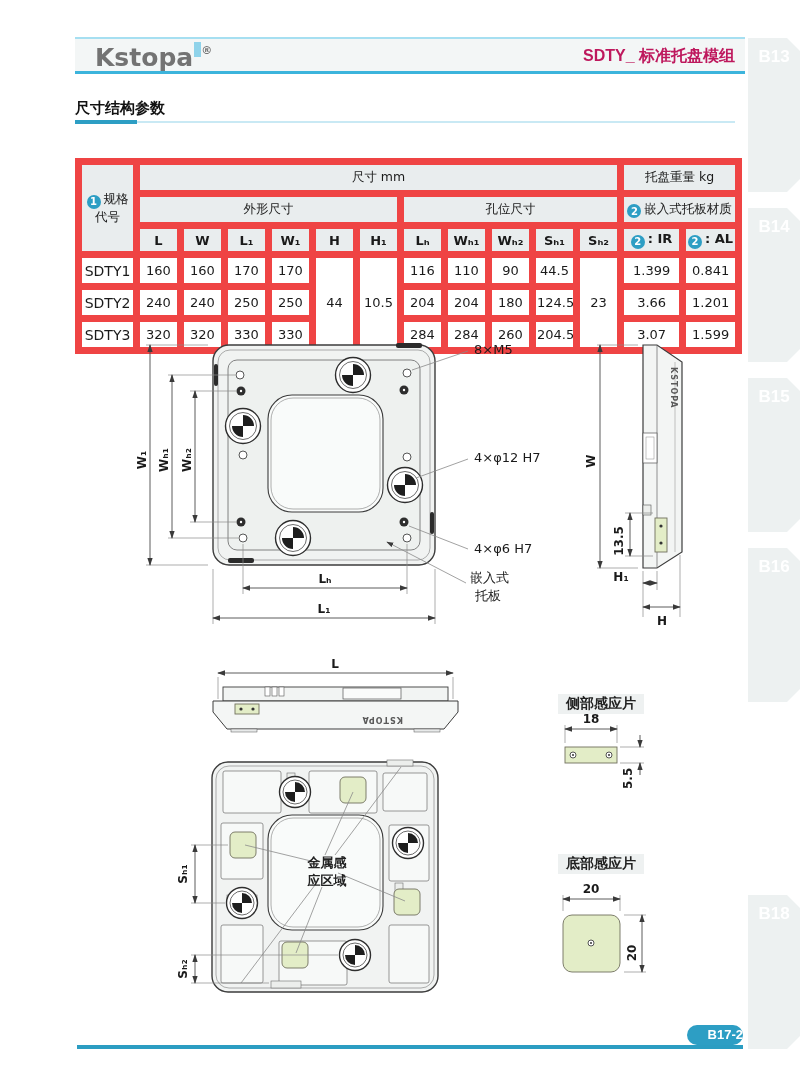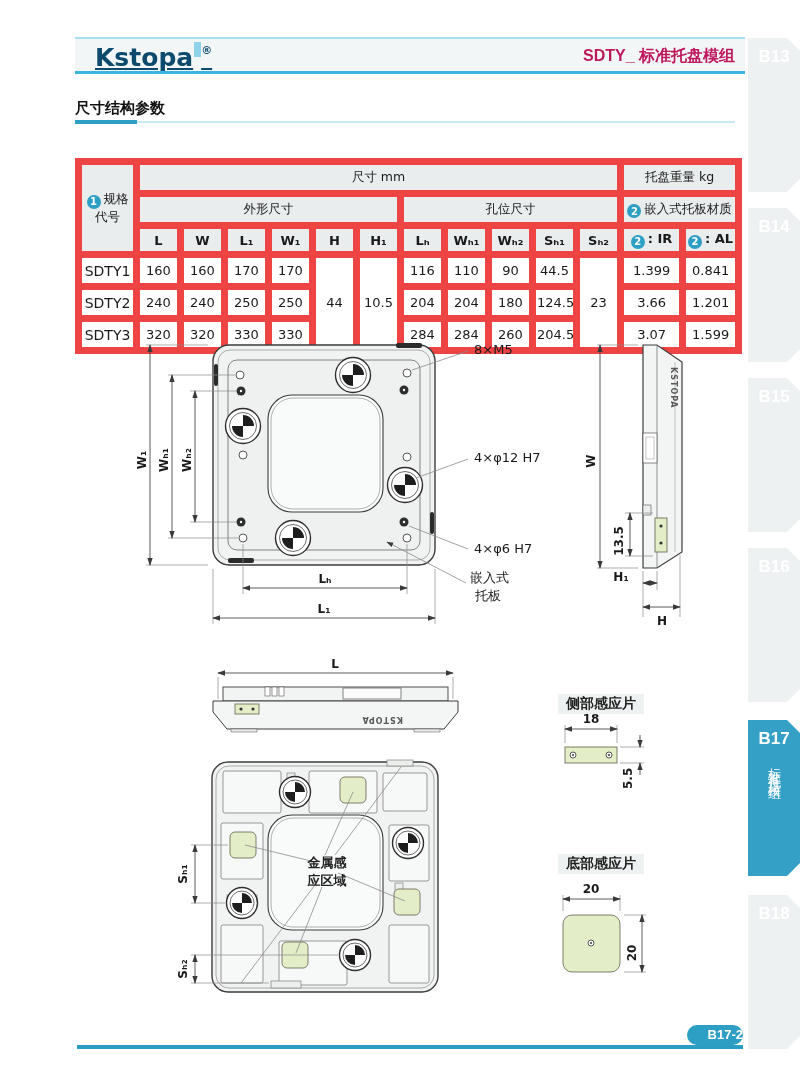--- a/index.html
+++ b/index.html
@@ -3,22 +3,22 @@
 <meta charset="utf-8">
 <style>
   html,body{margin:0;padding:0;background:#fff;}
   #page{position:relative;width:800px;height:1086px;background:#fff;overflow:hidden;
         font-family:"Liberation Sans","DejaVu Sans",sans-serif;color:#1a1a1a;}
   
   .hline-top{position:absolute;left:75px;top:37px;width:670px;height:2px;background:#a6dff1;}
   .hband{position:absolute;left:75px;top:39px;width:670px;height:32px;background:#f3f6f6;
          display:flex;align-items:center;}
   .hline-bot{position:absolute;left:75px;top:71px;width:670px;height:3px;background:#3cb4dc;}
-  .logo{position:absolute;left:95px;top:42px;font-weight:800;font-size:25px;color:#0c4a6e;
-        font-family:"DejaVu Sans","Liberation Sans",sans-serif;letter-spacing:0;text-decoration:underline;}
+  .logo{position:absolute;left:95px;top:42px;font-weight:800;font-size:25px;color:#737373;
+        font-family:"DejaVu Sans","Liberation Sans",sans-serif;letter-spacing:0;}
   .logo .accent{display:inline-block;width:7px;height:15px;background:#8fd3ea;margin-left:1px;
         vertical-align:9px;}
   .logo .reg{font-size:11px;vertical-align:12px;font-weight:700;}
   .htitle{position:absolute;right:65px;top:46px;font-size:16px;font-weight:600;color:#be185d;}
   
   .sectitle{position:absolute;left:75px;top:99px;font-size:15px;font-weight:bold;color:#111;}
   .secline-dark{position:absolute;left:75px;top:120px;width:62px;height:4px;background:#2d9ec4;}
   .secline-light{position:absolute;left:137px;top:121px;width:598px;height:2px;background:#c9e9f4;}
   
   .tblwrap{position:absolute;left:75px;top:158px;}
@@ -459,24 +459,20 @@
     </div>
   <div class="tab" style="top:208px">
       <div class="tab-label">B14</div>
     </div>
   <div class="tab" style="top:378px">
       <div class="tab-label">B15</div>
     </div>
   <div class="tab" style="top:548px">
       <div class="tab-label">B16</div>
     </div>
-  <div class="tab active" style="top:720px">
-    <div class="tab-label">B17</div>
-    <div class="tab-sub">标准托盘模组</div>
-  </div>
   <div class="tab" style="top:895px">
       <div class="tab-label">B18</div>
     </div>
 
   <div class="fpill">B17-2</div>
   <div class="fline"></div>
 
 </div>
 
 </body></html>

